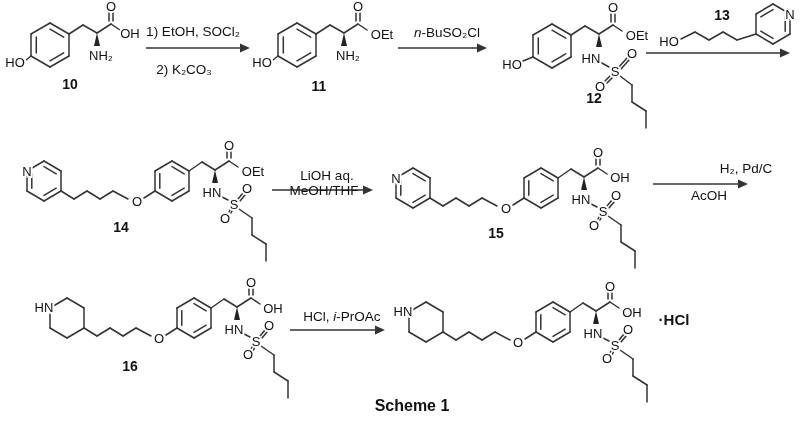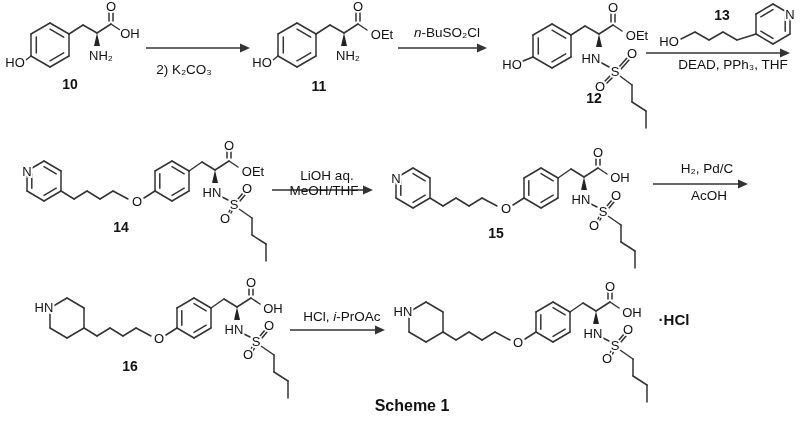--- a/index.html
+++ b/index.html
@@ -350,24 +350,24 @@
         <text x="518" y="346.5" text-anchor="middle" font-size="13" font-weight="normal" fill="#111" stroke="#fff" stroke-width="4" paint-order="stroke">O</text>
         <text x="610" y="290.5" text-anchor="middle" font-size="13" font-weight="normal" fill="#111" stroke="#fff" stroke-width="4" paint-order="stroke">O</text>
         <text x="632" y="316.5" text-anchor="middle" font-size="13" font-weight="normal" fill="#111" stroke="#fff" stroke-width="4" paint-order="stroke">OH</text>
         <text x="593" y="337.5" text-anchor="middle" font-size="13" font-weight="normal" fill="#111" stroke="#fff" stroke-width="4" paint-order="stroke">HN</text>
         <text x="615" y="349.5" text-anchor="middle" font-size="13" font-weight="normal" fill="#111" stroke="#fff" stroke-width="4" paint-order="stroke">S</text>
         <text x="628" y="333.5" text-anchor="middle" font-size="13" font-weight="normal" fill="#111" stroke="#fff" stroke-width="4" paint-order="stroke">O</text>
         <text x="607" y="362.5" text-anchor="middle" font-size="13" font-weight="normal" fill="#111" stroke="#fff" stroke-width="4" paint-order="stroke">O</text>
       </g>
     </svg>
 
+  <div class="txt" style="left:193px;top:25px"><span>1) EtOH, SOCl₂</span></div>
   <div class="txt" style="left:184px;top:63px"><span>2) K₂CO₃</span></div>
   <div class="txt" style="left:447px;top:26px"><span class="it">n</span><span>-BuSO₂Cl</span></div>
-  <div class="txt" style="left:733px;top:58px"><span>DEAD, PPh₃, THF</span></div>
   <div class="txt" style="left:327px;top:169px"><span>LiOH aq.</span></div>
   <div class="txt" style="left:324px;top:184px"><span>MeOH/THF</span></div>
-  <div class="txt" style="left:707px;top:162px"><span>H₂, Pd/C</span></div>
+  <div class="txt" style="left:746px;top:162px"><span>H₂, Pd/C</span></div>
   <div class="txt" style="left:709px;top:189px"><span>AcOH</span></div>
   <div class="txt" style="left:342px;top:310px"><span>HCl, </span><span class="it">i</span><span>-PrOAc</span></div>
 
   <div class="salt" style="left:674px;top:311px">·HCl</div>
   <div class="caption" style="left:412px;top:397px">Scheme 1</div>
 </div>
 
 </body></html>

